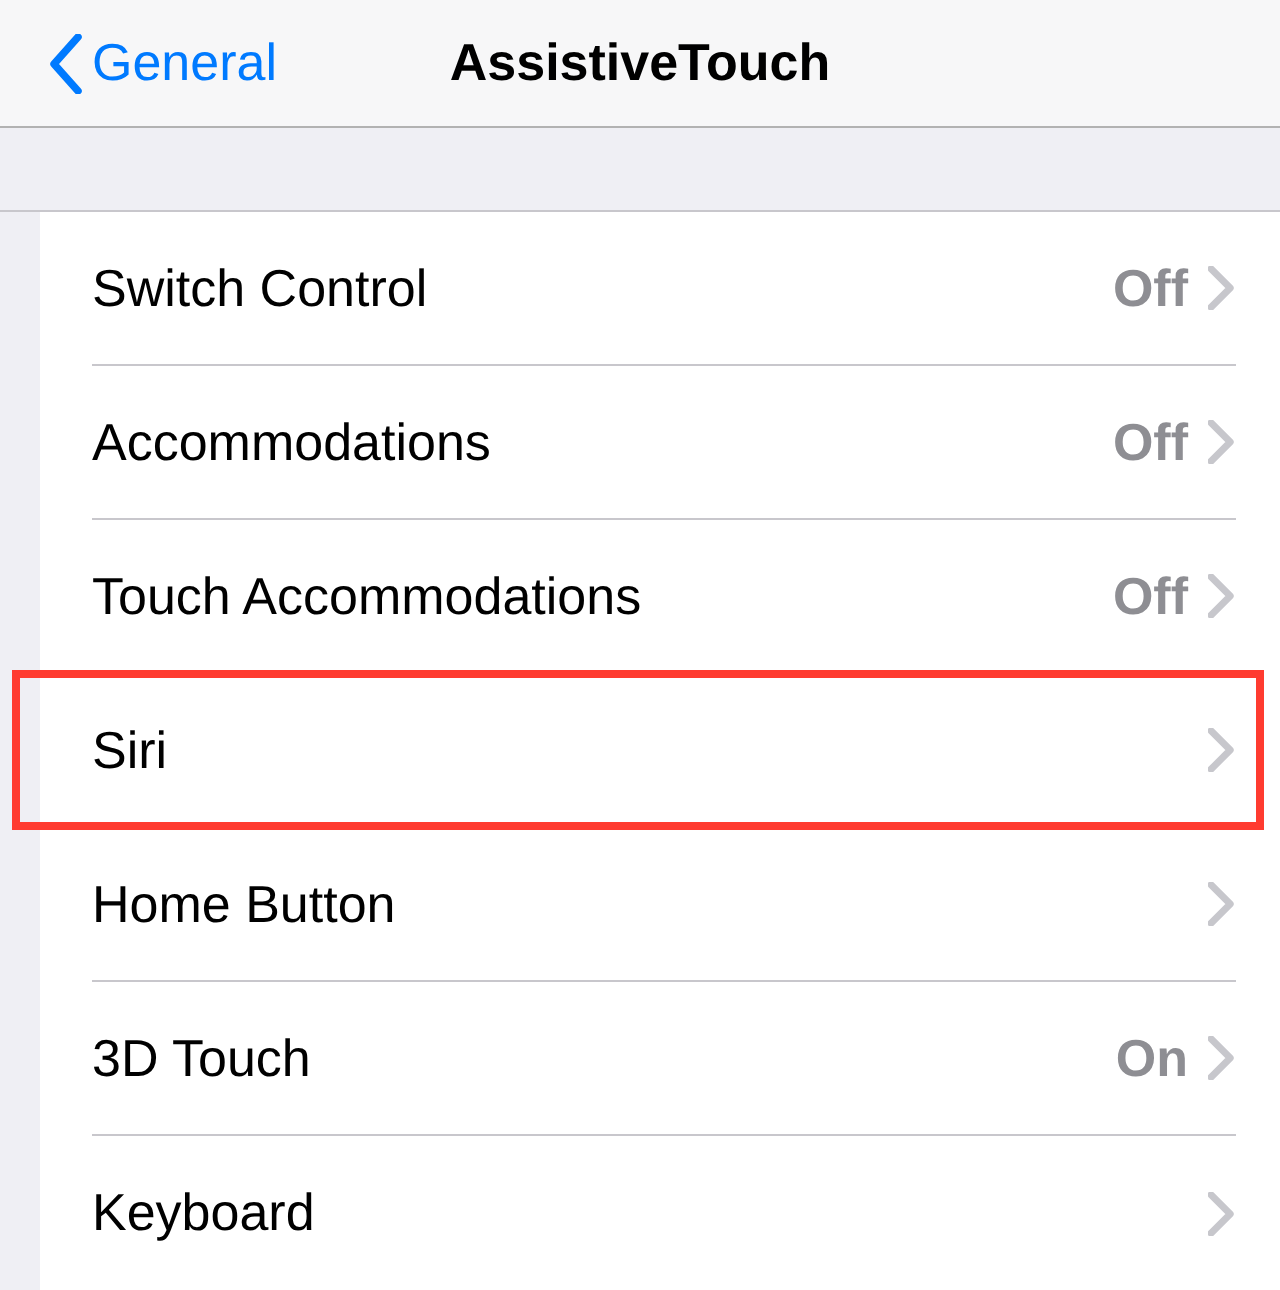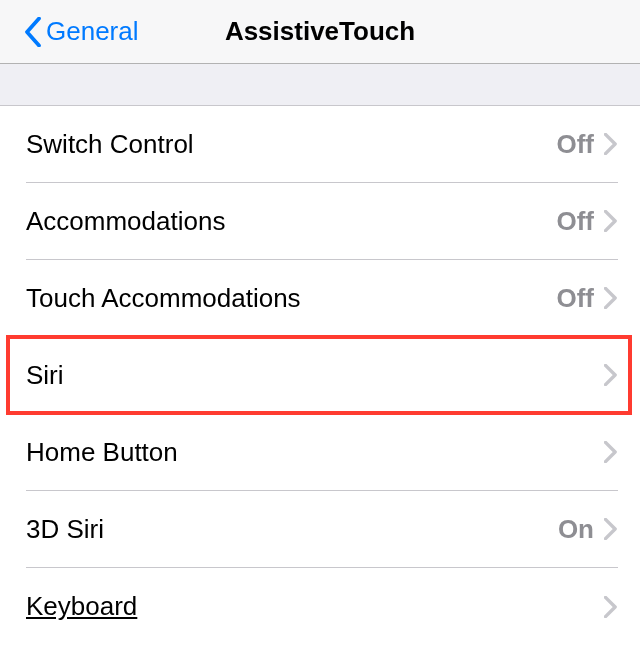--- a/index.html
+++ b/index.html
@@ -46,40 +46,40 @@
       color: #000;
       pointer-events: none;
     }
     .spacer {
       height: 42px;
       background: #efeff4;
       border-bottom: 1px solid #c8c7cc;
     }
     .list {
       background: #fff;
+      margin-left: 20px;
     }
     .row {
       height: 77px;
       display: flex;
       align-items: center;
       padding: 0 22px 0 26px;
       cursor: pointer;
       position: relative;
       background: #fff;
     }
     .row-inner {
       display: flex;
       align-items: center;
       width: 100%;
       height: 100%;
       border-bottom: 1px solid #c8c7cc;
     }
     .row:last-child .row-inner {
       border-bottom: none;
-      text-decoration: underline;
     }
     .row-label {
       flex: 1;
       font-size: 26px;
       color: #000;
     }
     .row-value {
       font-size: 26px;
       color: #8e8e93;
       margin-right: 10px;
@@ -153,21 +153,21 @@
     <div class="row-inner">
       <span class="row-label">Home Button</span>
       <span class="row-value"></span>
       <svg class="disclosure" viewBox="0 0 10 16">
           <polyline points="1,1 8,8 1,15" fill="none" stroke="#c7c7cc" stroke-width="2.5" stroke-linecap="round" stroke-linejoin="round"></polyline>
         </svg>
     </div>
   </div>
   <div class="row">
     <div class="row-inner">
-      <span class="row-label">3D Siri</span>
+      <span class="row-label">3D Touch</span>
       <span class="row-value">On</span>
       <svg class="disclosure" viewBox="0 0 10 16">
           <polyline points="1,1 8,8 1,15" fill="none" stroke="#c7c7cc" stroke-width="2.5" stroke-linecap="round" stroke-linejoin="round"></polyline>
         </svg>
     </div>
   </div>
   <div class="row">
     <div class="row-inner">
       <span class="row-label">Keyboard</span>
       <span class="row-value"></span>

